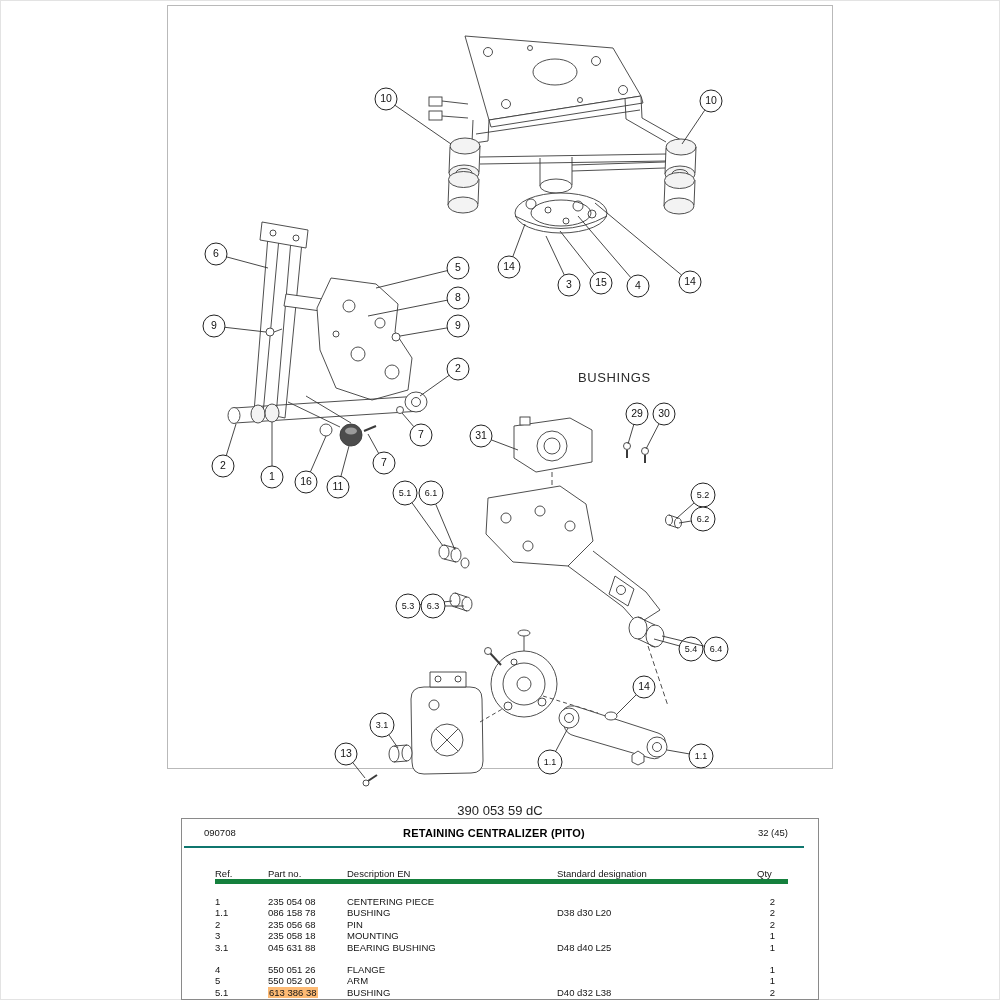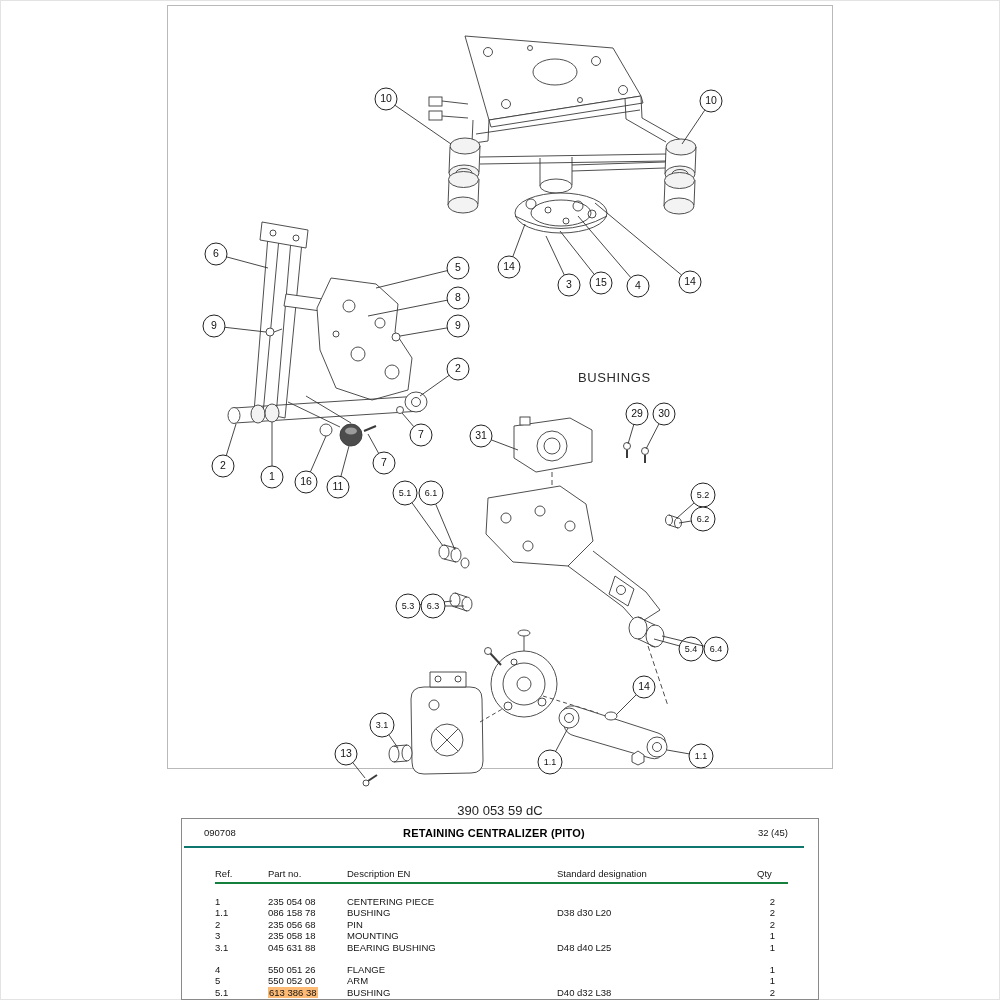--- a/index.html
+++ b/index.html
@@ -42,21 +42,21 @@
     border-bottom:2px solid #0f766e;
     display:flex; align-items:center; justify-content:center;
   }
   .doc-number     { position:absolute; left:20px;  font-size:9.5px; color:#141414; }
   .table-title    { font-size:11px; font-weight:bold; color:#000; letter-spacing:.2px; }
   .page-indicator { position:absolute; right:16px; font-size:9.5px; color:#141414; }
 
   .col-headers {
     position:absolute; top:49px; left:33px; right:30px; height:16px;
     display:grid; grid-template-columns:53px 79px 210px 200px 18px;
-    font-size:9.5px; color:#141414; border-bottom:2px solid #15803d;
+    font-size:9.5px; color:#141414; border-bottom:5px solid #15803d;
   }
   .rows { position:absolute; top:77px; left:33px; right:30px; bottom:0; overflow:hidden; }
   .trow {
     display:grid; grid-template-columns:53px 79px 210px 200px 18px;
     height:11.4px; line-height:11.4px; font-size:9.5px; color:#141414; white-space:nowrap;
   }
   .trow.spacer { height:11px; }
   .c-qty { text-align:right; }
   .hl { background:#fdba74; padding:0 1px; }
 </style>

